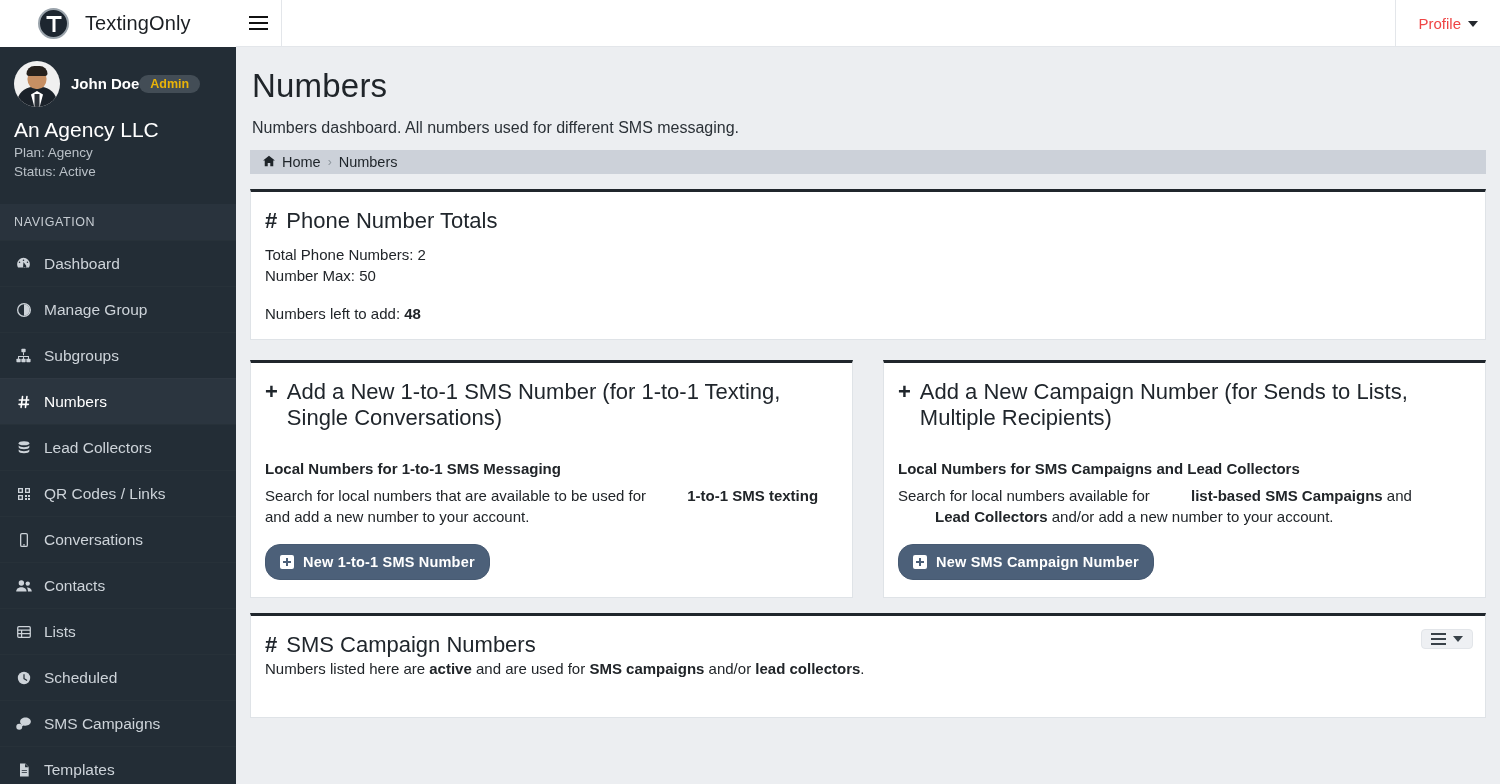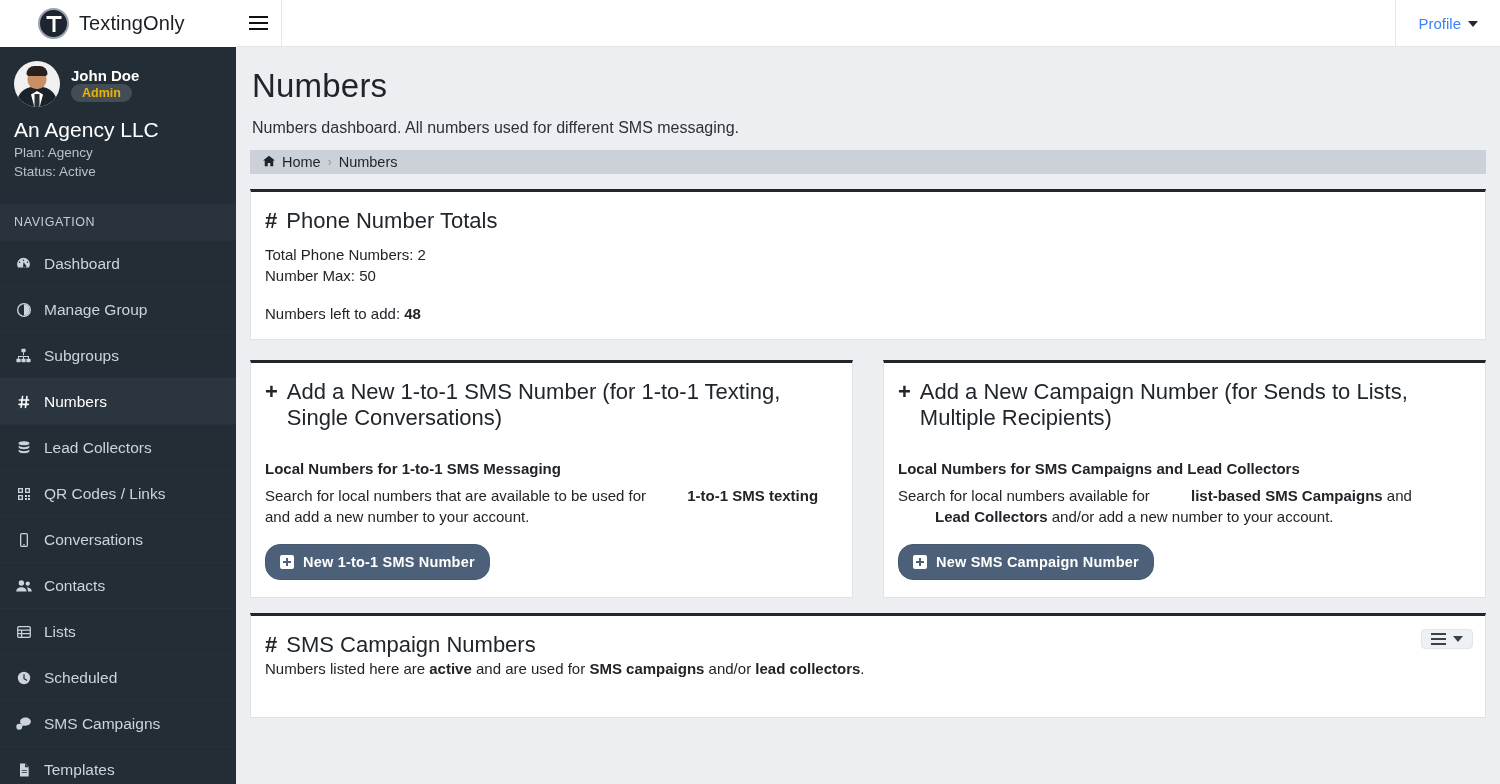--- a/index.html
+++ b/index.html
@@ -21,21 +21,21 @@
     border-bottom: 1px solid #e3e6ea;
     display: flex;
     align-items: center;
     z-index: 30;
   }
   .brand {
     width: 236px;
     height: 47px;
     display: flex;
     align-items: center;
-    gap: 10px;
+    gap: 16px;
     padding-left: 38px;
     background: #fff;
   }
   .logo-mark {
     width: 31px; height: 31px;
     border-radius: 50%;
     background: #1d2630;
     border: 2px solid #9aa3ab;
     position: relative;
     flex: none;
@@ -89,21 +89,21 @@
 
   .profile-menu {
     height: 47px;
     display: flex;
     align-items: center;
     gap: 7px;
     padding: 0 22px 0 22px;
     border-left: 1px solid #e3e6ea;
     cursor: pointer;
     font-size: 15px;
-    color: #3b82f6;
+    color: #ef4444;
   }
   .caret-down {
     width: 0; height: 0;
     border-left: 5px solid transparent;
     border-right: 5px solid transparent;
     border-top: 6px solid #24292e;
     margin-top: 2px;
   }
 
   
@@ -164,21 +164,21 @@
     background: #ffffff;
     clip-path: polygon(50% 0, 100% 22%, 72% 100%, 28% 100%, 0 22%);
   }
   .avatar .tie {
     position: absolute;
     left: 50%; bottom: 0;
     transform: translateX(-50%);
     width: 5px; height: 13px;
     background: #2b3138;
   }
-  .user-meta { display: flex; flex-direction: column; gap: 0; }
+  .user-meta { display: flex; flex-direction: row; gap: 0; }
   .user-name {
     color: #ffffff;
     font-size: 15px;
     font-weight: bold;
   }
   .badge-admin {
     align-self: flex-start;
     background: #434d56;
     color: #eab308;
     font-size: 12.5px;

